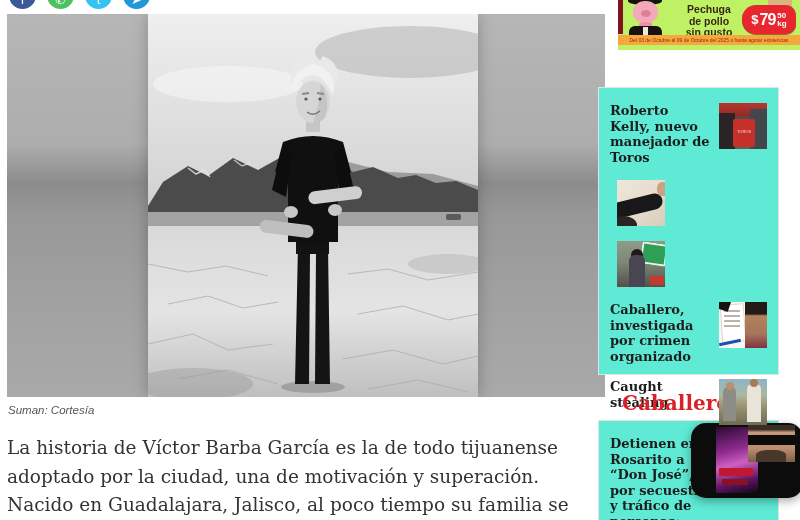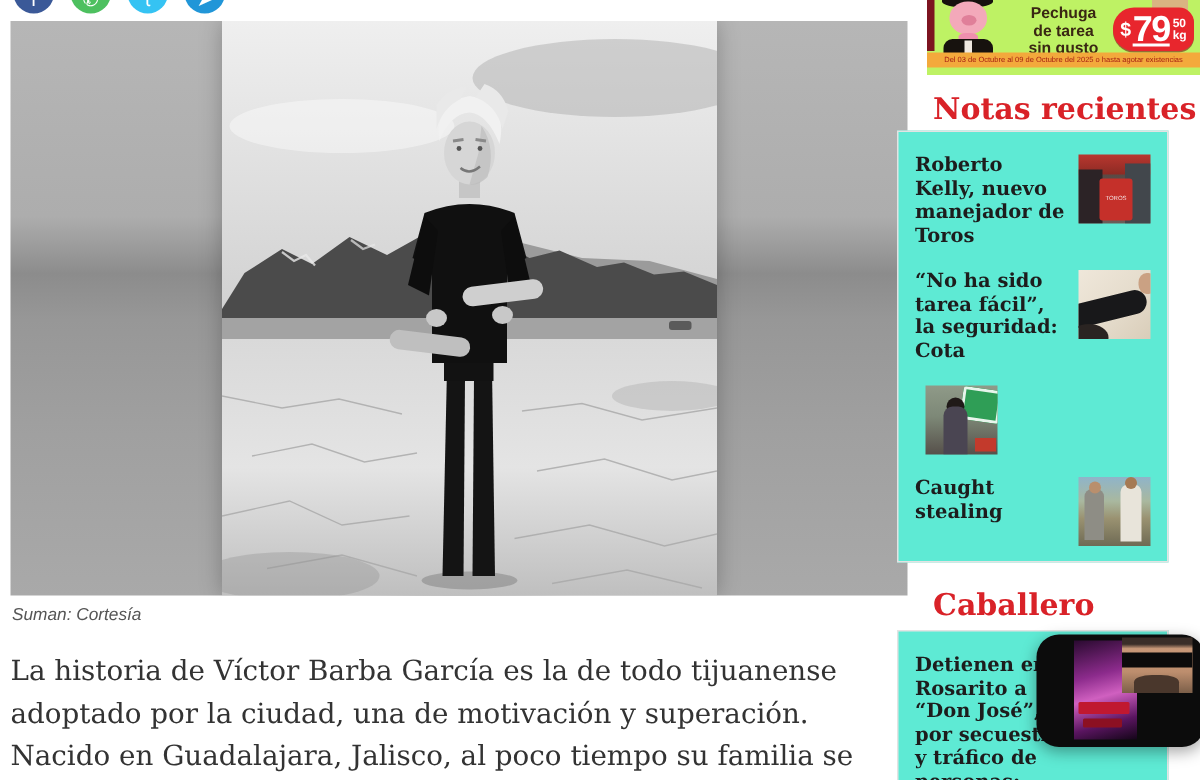--- a/index.html
+++ b/index.html
@@ -95,21 +95,21 @@
   .ad .bow{position:absolute;left:21px;top:22px;width:13px;height:6px;background:#ef8fae;border-radius:40%;}
   .ad .suit{position:absolute;left:11px;top:26px;width:33px;height:16px;background:#17120e;border-radius:6px 6px 0 0;}
   .ad .suitv{position:absolute;left:25px;top:27px;width:5px;height:13px;background:#efe8df;}
   .ad .bread{position:absolute;left:150px;top:-3px;width:24px;height:13px;background:#d9b482;border-radius:3px;}
   .ad-lines{position:absolute;left:60px;top:4px;width:62px;text-align:center;
     font-family:"Liberation Sans",sans-serif;font-weight:bold;font-size:10.5px;line-height:11.5px;color:#3a2713;}
   .price{position:absolute;left:124px;top:5px;width:54px;height:29px;background:#e8262d;border-radius:14px 10px 10px 14px;
     color:#fff;font-family:"Liberation Sans",sans-serif;font-weight:bold;display:flex;align-items:center;justify-content:center;
     box-shadow:0 1px 0 rgba(120,20,20,.6);}
   .price .cur{font-size:13px;margin-right:1px;}
-  .price .big{font-size:24px;letter-spacing:-1px;text-decoration:underline;}
+  .price .big{font-size:16px;letter-spacing:-1px;}
   .price .sup{font-size:8px;line-height:8px;margin-left:2px;text-align:left;}
   .ad-strip{position:absolute;left:0;bottom:5px;width:182px;height:10px;background:#f3a93c;
     display:flex;align-items:center;justify-content:center;}
   .ad-strip span{font-family:"Liberation Sans",sans-serif;font-size:5px;color:#a61d12;white-space:nowrap;}
 
   
   .player {
     position:absolute; left:691px; top:423px; width:112px; height:75px;
     background:#0c0c0c; border-radius:15px; z-index:5;
     box-shadow:0 3px 10px rgba(0,0,0,.35); cursor:pointer;
@@ -214,59 +214,70 @@
     <div class="maroon"></div>
     <div class="hat"></div>
     <div class="pigface"></div>
     <div class="snout"></div>
     <div class="bow"></div>
     <div class="suit"></div>
     <div class="suitv"></div>
     <div class="bread"></div>
     <div class="ad-lines">
       <div>Pechuga</div>
-      <div>de tarea</div>
+      <div>de pollo</div>
       <div>sin gusto</div>
     </div>
     <div class="price">
       <span class="cur">$</span>
         <span class="big">79</span>
       <span class="sup"><span>50</span><br><span>kg</span></span>
     </div>
     <div class="ad-strip">
       <span>Del 03 de Octubre al 09 de Octubre del 2025 o hasta agotar existencias</span>
     </div>
   </div>
 
-  <h2 class="sidebar-title" style="top:60px;">Notas recientes</h2>
 
   <div class="list-box" style="top:87px;height:288px;">
     <div class="list-item">
       <div class="headline">Roberto Kelly, nuevo manejador de Toros</div>
       <div class="thumb t-jersey">
         <div class="suit1"></div>
           <div class="suit2"></div>
           <div class="shirt"></div>
         <div class="jtxt">TOROS</div>
       </div>
     </div>
     <div class="list-item">
-      <div class="headline">“No ha sido tarea fácil”, la seguridad: Cota</div>
       <div class="thumb t-suit">
         <div class="leg"></div>
           <div class="corner"></div>
           <div class="face"></div>
       </div>
     </div>
     <div class="list-item">
       <div class="thumb t-flag">
         <div class="flag"></div>
           <div class="hair"></div>
           <div class="person"></div>
           <div class="sign"></div>
+      </div>
+    </div>
+    <div class="list-item">
+      <div class="headline">Caballero, investigada por crimen organizado</div>
+      <div class="thumb t-docs">
+        <div class="doc"></div>
+        <div class="line" style="top:8px;"></div>
+          <div class="line" style="top:13px;"></div>
+        <div class="line" style="top:18px;"></div>
+          <div class="line" style="top:23px;"></div>
+        <div class="corner"></div>
+          <div class="face"></div>
+          <div class="pen"></div>
       </div>
     </div>
     <div class="list-item">
       <div class="headline">Caught stealing</div>
       <div class="thumb t-steal">
         <div class="man1"></div>
           <div class="man2"></div>
           <div class="head1"></div>
           <div class="head2"></div>
       </div>

